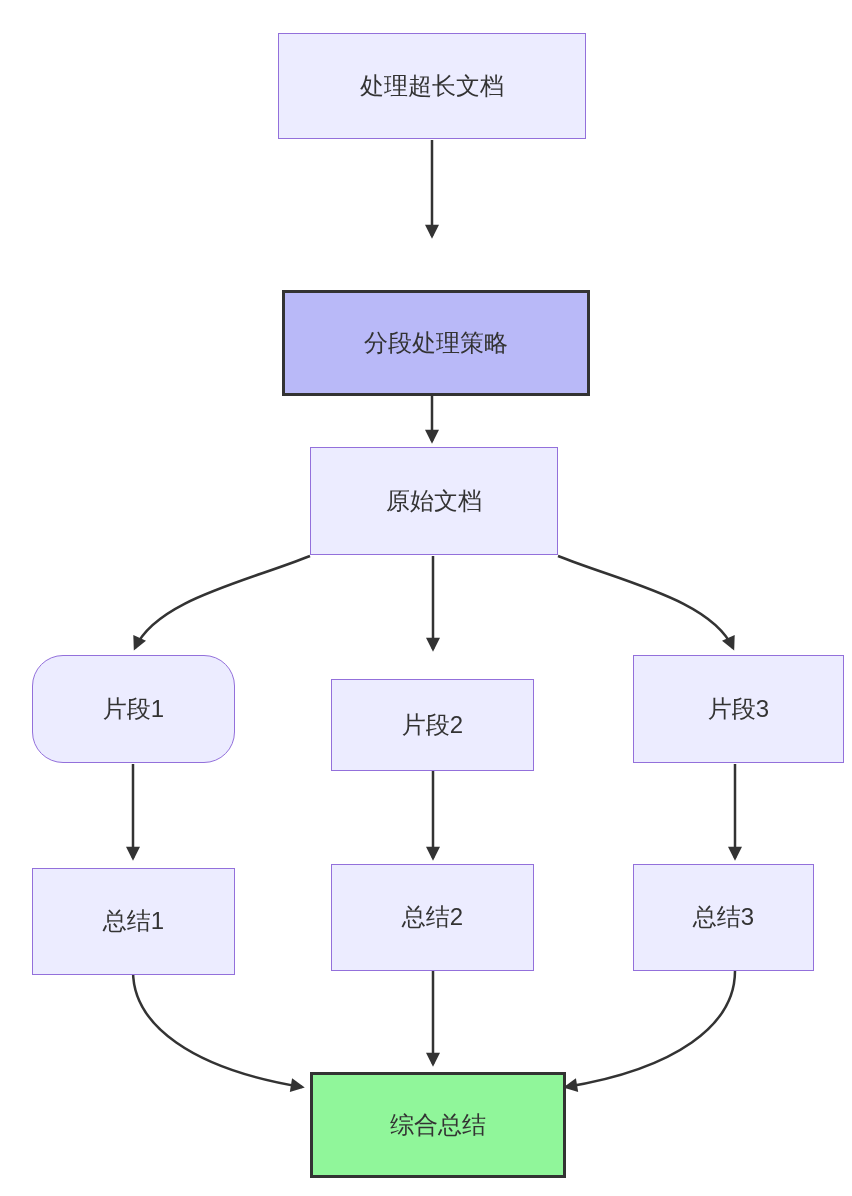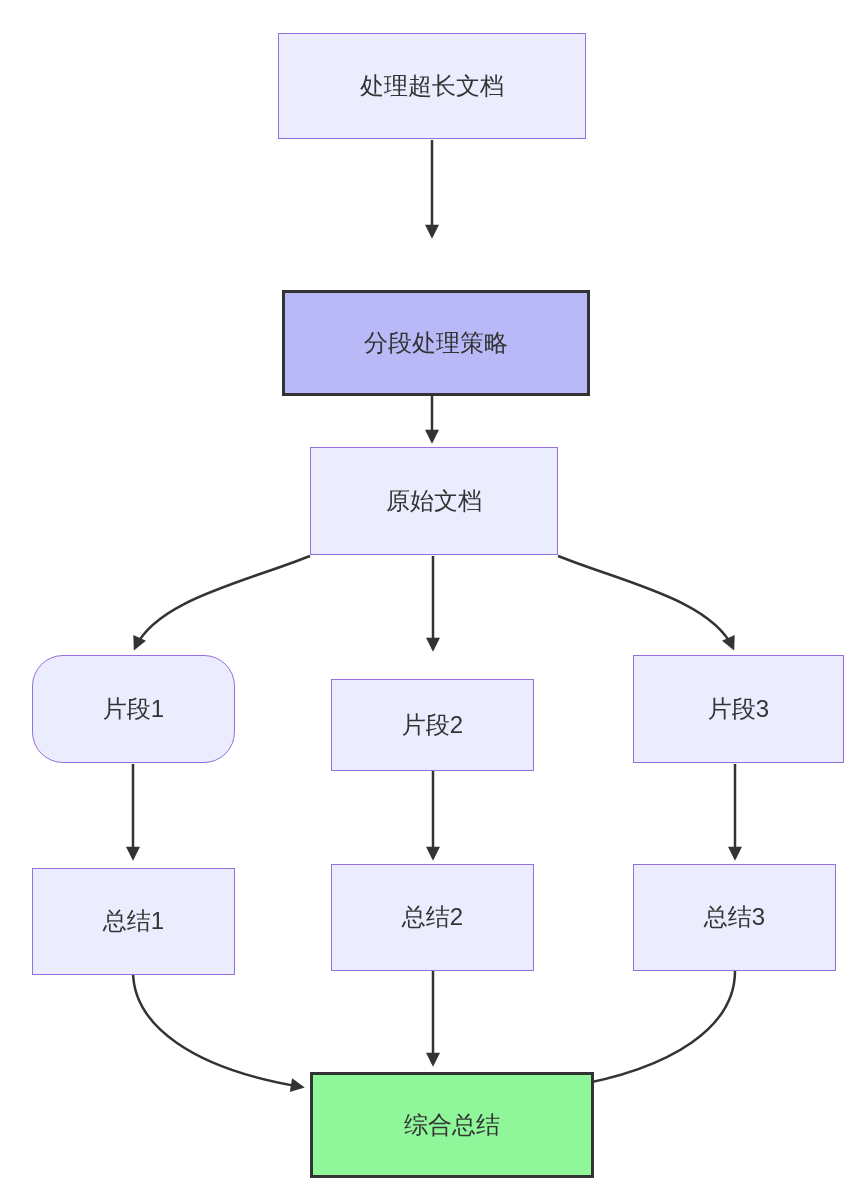--- a/index.html
+++ b/index.html
@@ -108,21 +108,21 @@
   </div>
 
   <div class="node" style="left:32px; top:868px; width:203px; height:107px;">
     <span>总结1</span>
   </div>
 
   <div class="node" style="left:331px; top:864px; width:203px; height:107px;">
     <span>总结2</span>
   </div>
 
-  <div class="node" style="left:633px; top:864px; width:203px; height:107px;">
+  <div class="node" style="left:633px; top:864px; width:181px; height:107px;">
     <span>总结3</span>
   </div>
 
-  <div class="node final" style="left:310px; top:1072px; width:284px; height:106px;">
+  <div class="node final" style="left:310px; top:1072px; width:256px; height:106px;">
     <span>综合总结</span>
   </div>
 
 </div>
 
 </body></html>

